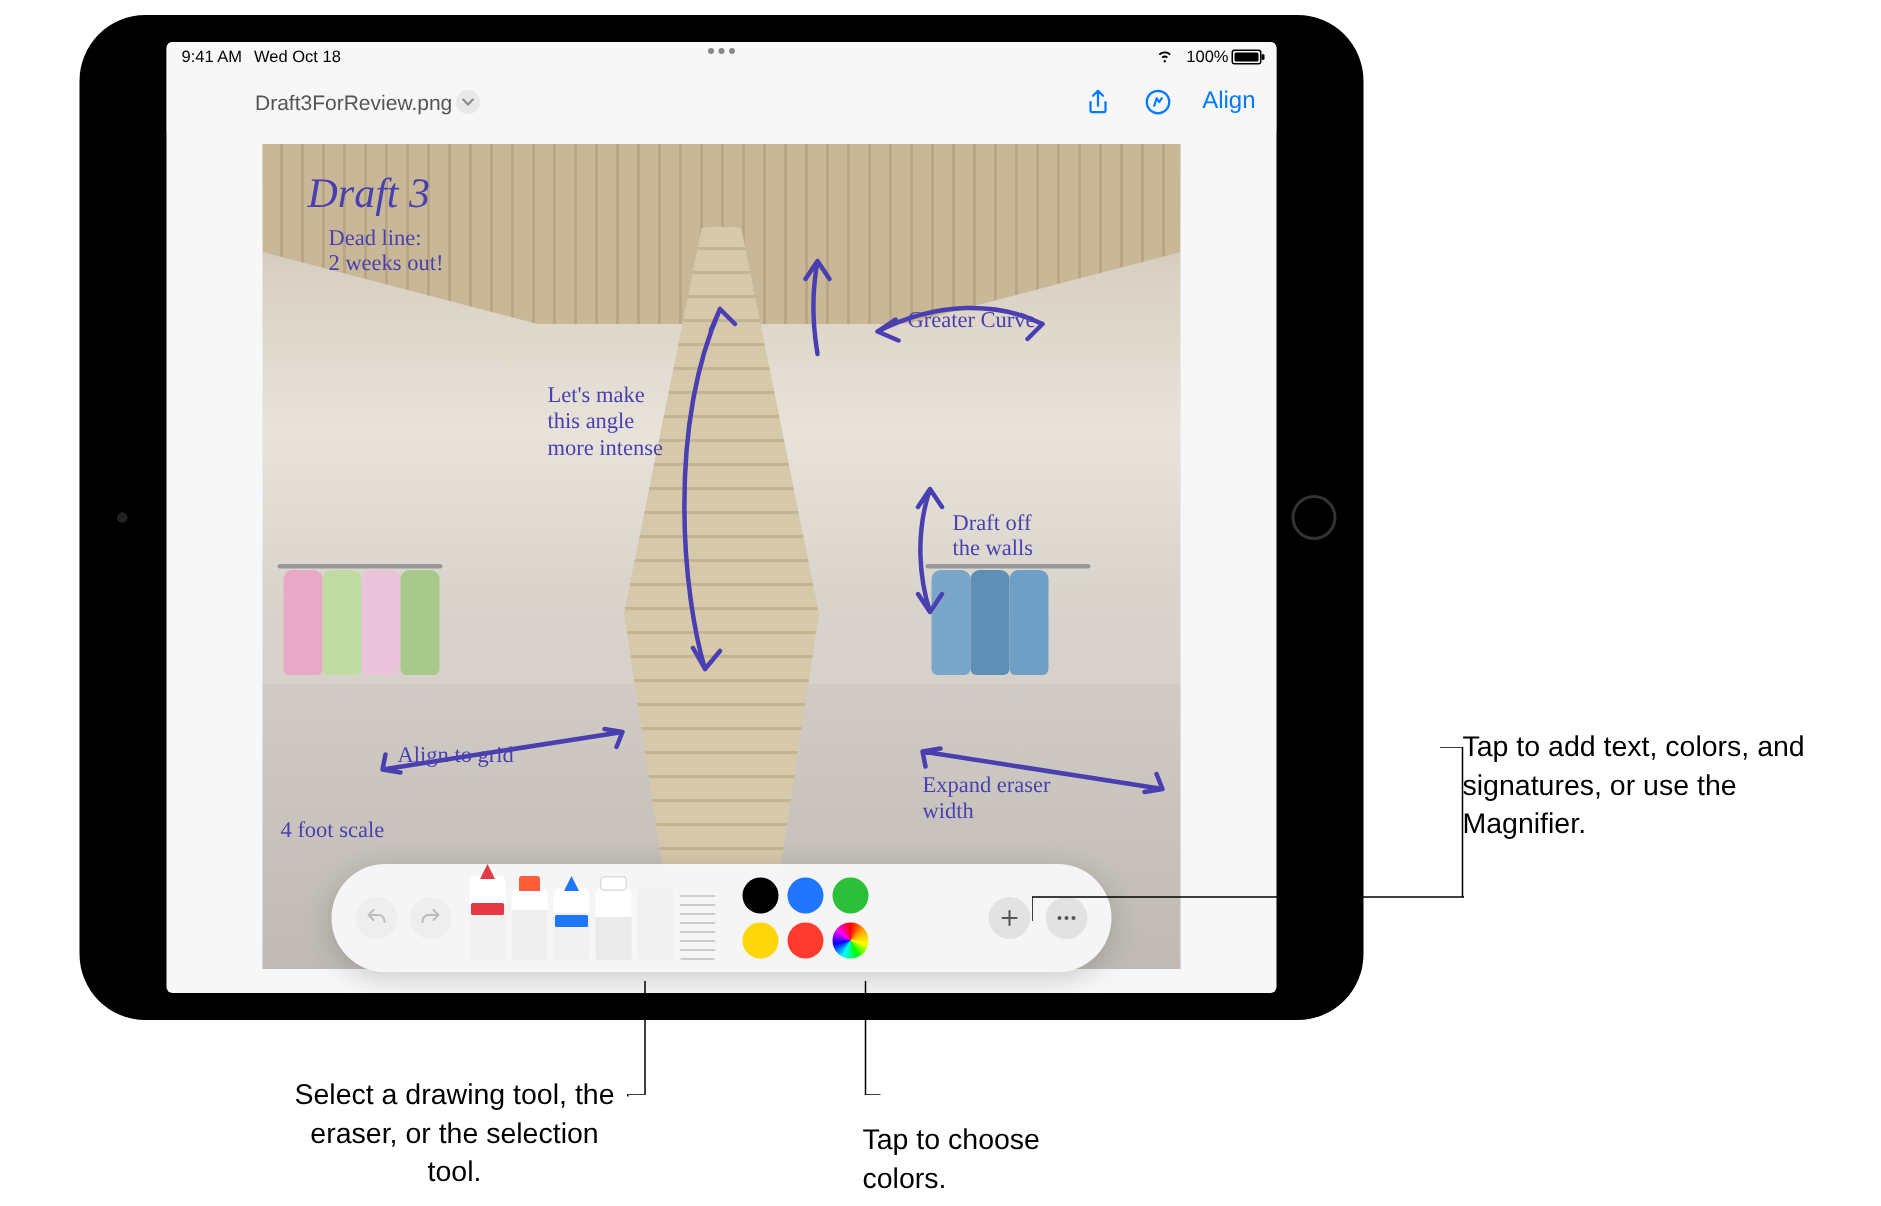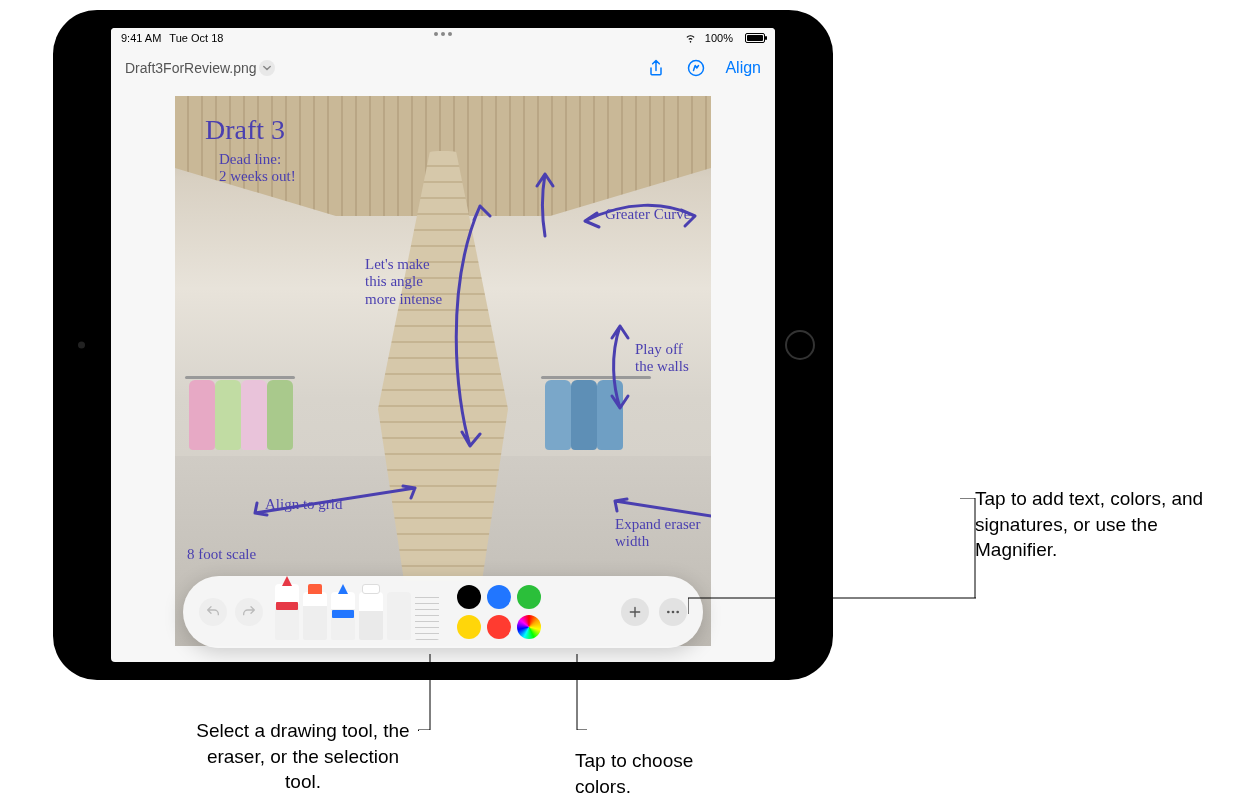--- a/index.html
+++ b/index.html
@@ -7,21 +7,21 @@
     font-family: -apple-system, BlinkMacSystemFont, "Helvetica Neue", Arial, sans-serif;
     background: #fff;
     width: 1254px;
     height: 804px;
     position: relative;
   }
   
   .ipad {
     position:absolute;
     left:53px; top:10px;
-    width:780px; height:670px;
+    width:856px; height:670px;
     background:#000;
     border-radius:44px;
     padding:18px 58px;
   }
   .screen {
     width:100%; height:100%;
     background:#f7f7f7;
     border-radius:4px;
     position:relative;
     overflow:hidden;
@@ -48,45 +48,45 @@
     height:20px;
     padding:0 10px;
     font-size:11px;
     color:#000;
     background:#f7f7f7;
   }
   .statusbar .left, .statusbar .right { display:flex; gap:8px; align-items:center; }
   .multitask-dots {position:absolute;left:50%;top:4px;transform:translateX(-50%);display:flex;gap:3px}
   .multitask-dots span{width:4px;height:4px;border-radius:50%;background:#888}
   .wifi-icon svg{width:13px;height:13px}
-  .battery {display:flex;align-items:center;gap:12px}
+  .battery {display:flex;align-items:center;gap:2px}
   .battery-outline{width:20px;height:10px;border:1px solid #000;border-radius:2px;position:relative}
   .battery-outline::after{content:"";position:absolute;right:-3px;top:2px;width:2px;height:4px;background:#000;border-radius:1px}
   .battery-fill{position:absolute;inset:1px;background:#000;border-radius:1px}
 
   
   .navbar {
     display:flex;align-items:center;justify-content:space-between;
     height:40px;padding:0 14px;background:#f7f7f7;
   }
-  .doc-title { display:flex;align-items:center;gap:2px;color:#555;font-size:14px;}
+  .doc-title { display:flex;align-items:center;gap:2px;color:#555;font-size:14px;margin-left:45px;}
   .chev{color:#888;font-size:10px;background:#e8e8e8;border-radius:50%;width:16px;height:16px;display:flex;align-items:center;justify-content:center}
   .nav-actions{display:flex;align-items:center;gap:18px}
   .nav-icon{width:22px;height:22px;color:#007aff;display:flex;align-items:center;justify-content:center}
   .done{color:#007aff;font-size:16px;font-weight:500}
 
   
   .canvas-area {
     position:absolute;
     left:64px; right:64px; top:68px; bottom:16px;
     background:linear-gradient(180deg,#bfb39b 0%, #d8d0c2 15%, #e8e3da 35%, #d8d4cc 55%, #cfcbc4 100%);
     overflow:hidden;
   }
   .hand{font-family:"Comic Sans MS","Marker Felt",cursive;color:#4a3fb0;position:absolute;font-size:15px;line-height:1.15;white-space:pre}
-  .hand.big{font-size:28px;}
+  .hand.big{font-size:28px;font-style:italic}
 
   
   .ceiling{position:absolute;top:0;left:0;right:0;height:120px;background:repeating-linear-gradient(90deg,#c9b897 0 12px,#b9a685 12px 14px);clip-path:polygon(0 0,100% 0,100% 60%,70% 100%,30% 100%,0 60%)}
   .floor{position:absolute;bottom:0;left:0;right:0;height:190px;background:linear-gradient(#d0ccc5,#bfbbb4)}
   .stair{position:absolute;left:50%;top:55px;width:130px;height:430px;transform:translateX(-50%);background:repeating-linear-gradient(180deg,#d6c8aa 0 14px,#c5b492 14px 16px);border-radius:60px 60px 30px 30px / 100px 100px 30px 30px;clip-path:polygon(40% 0,60% 0,100% 60%,80% 100%,20% 100%,0 60%)}
   .rack{position:absolute;bottom:120px;width:110px;height:150px}
   .rack.left{left:10px}
   .rack.right{right:60px}
   .rack .bar{position:absolute;top:0;left:0;right:0;height:3px;background:#999;border-radius:2px}
   .shirt{position:absolute;top:4px;width:26px;height:70px;border-radius:6px 6px 4px 4px}
@@ -143,21 +143,21 @@
 
 <div class="ipad">
   <div class="camera"></div>
   <div class="home-btn"></div>
 
   <div class="screen">
 
     <div class="statusbar">
       <div class="left">
         <span>9:41 AM</span>
-        <span>Tue Oct 18</span>
+        <span>Wed Oct 18</span>
       </div>
       <div class="multitask-dots">
           <span></span>
           <span></span>
           <span></span>
         </div>
       <div class="right">
         <span class="wifi-icon">
           <svg viewBox="0 0 24 24">
               <path d="M12 18.5a1.5 1.5 0 100 3 1.5 1.5 0 000-3zm-4-3.8a6 6 0 018 0l-1.6 1.6a3.7 3.7 0 00-4.8 0zM4.5 11a11 11 0 0115 0l-1.6 1.6a8.7 8.7 0 00-11.8 0z" fill="#000"></path>
@@ -215,24 +215,24 @@
           <div class="shirt s3"></div>
       </div>
 
       <span class="hand big" style="left:30px;top:18px">Draft 3</span>
       <span class="hand" style="left:44px;top:55px">Dead line:
 2 weeks out!</span>
       <span class="hand" style="left:190px;top:160px">Let's make
 this angle
 more intense</span>
       <span class="hand" style="left:430px;top:110px">Greater Curve</span>
-      <span class="hand" style="left:460px;top:245px">Play off
+      <span class="hand" style="left:460px;top:245px">Draft off
 the walls</span>
       <span class="hand" style="left:90px;top:400px">Align to grid</span>
-      <span class="hand" style="left:12px;top:450px">8 foot scale</span>
+      <span class="hand" style="left:12px;top:450px">4 foot scale</span>
       <span class="hand" style="left:440px;top:420px">Expand eraser
 width</span>
 
       <svg class="arrow" style="left:250px;top:100px;width:80px;height:260px">
           <path d="M55 10 C 20 90, 30 200, 45 250 M45 250 l-8-14 M45 250 l10-12 M55 10 l-6 14 M55 10 l10 10"></path>
         </svg>
       <svg class="arrow" style="left:340px;top:70px;width:60px;height:80px">
           <path d="M30 70 C 25 40, 28 20, 30 8 M30 8 l-8 12 M30 8 l8 12"></path>
         </svg>
       <svg class="arrow" style="left:400px;top:100px;width:130px;height:40px">

